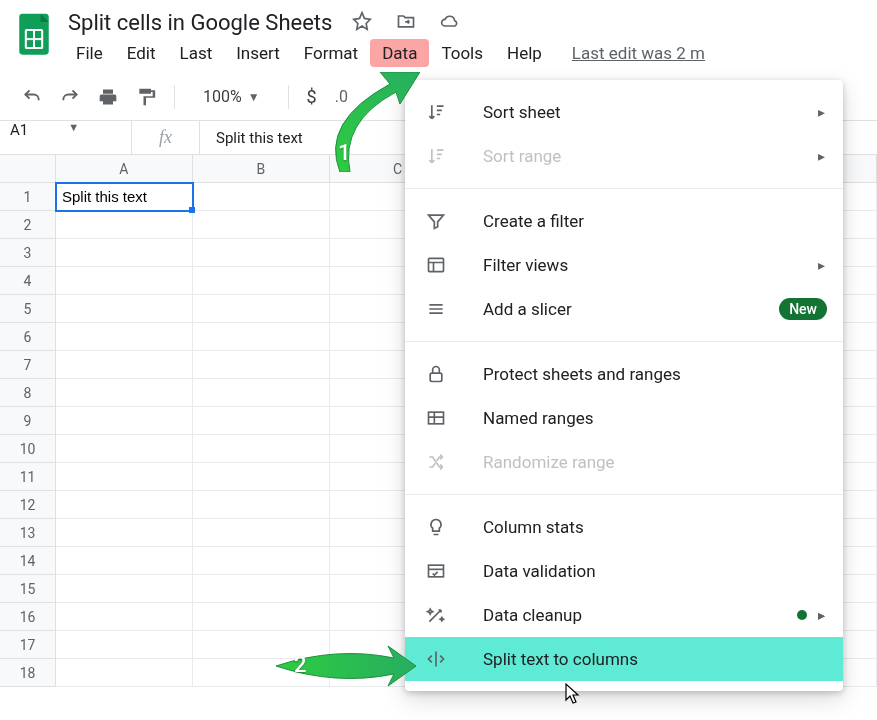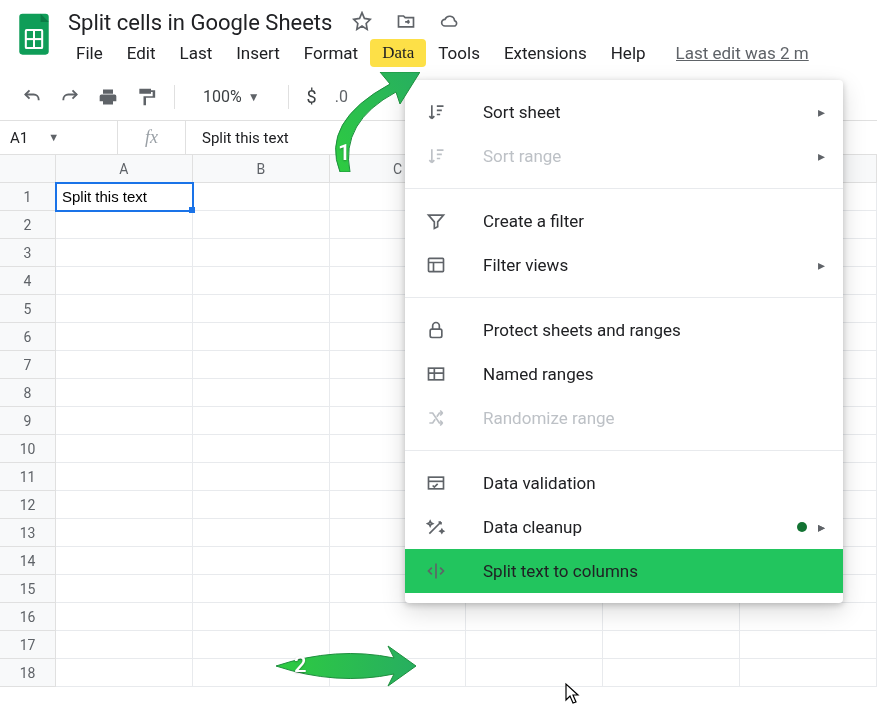--- a/index.html
+++ b/index.html
@@ -40,21 +40,21 @@
     display:flex; align-items:center; gap:0;
     font-size:17px;
     color:#202124;
     padding: 2px 0 6px 0;
   }
   .menu-item {
     padding: 4px 12px;
     border-radius:4px;
     cursor:pointer;
   }
-  .menu-item.active { background:#fde047;font-family:Liberation Serif, serif; }
+  .menu-item.active { background:#fca5a5; }
   .last-edit {
     margin-left:18px;
     color:#5f6368;
     text-decoration:underline;
     white-space:nowrap;
     overflow:hidden;
   }
 
   
   .toolbar {
@@ -74,26 +74,26 @@
   .currency { color:#3c4043; font-size:18px; font-weight:400;}
 
   
   .fxbar {
     display:flex; align-items:center;
     height:34px;
     border-bottom:1px solid #e0e0e0;
     font-size:15px;
   }
   .namebox {
-    width:118px;
-    display:flex; align-items:center;
+    width:132px;
+    display:flex; 
     padding:0 10px;
     border-right:1px solid #e0e0e0;
     height:100%;
-    gap:20px;
+    gap:40px;
   }
   .namebox-caret { color:#5f6368; font-size:11px; }
   .fx-symbol {
     width:68px; text-align:center;
     font-style:italic; font-family:serif;
     color:#9aa0a6; font-size:18px;
     border-right:1px solid #e0e0e0;
     height:100%;
     display:flex; align-items:center; justify-content:center;
   }
@@ -171,21 +171,21 @@
   }
   .dd-item {
     display:flex; align-items:center;
     height:44px;
     padding:0 20px;
     gap:36px;
     cursor:pointer;
     color:#202124;
     position:relative;
   }
-  .dd-item:hover, .dd-item.hover { background:#22c55e; }
+  .dd-item:hover, .dd-item.hover { background:#5eead4; }
   .dd-item.disabled { color:#bdc1c6; cursor:default; }
   .dd-item .ico { width:22px; display:flex; justify-content:center; color:#5f6368;}
   .dd-item.disabled .ico { color:#bdc1c6; }
   .dd-item .arrow {
     position:absolute; right:18px; color:#5f6368; font-size:14px;
   }
   .dd-item .badge {
     position:absolute; right:16px;
     background:#137333; color:#fff;
     font-size:14px; font-weight:500;
@@ -245,21 +245,20 @@
       </div>
     </div>
     <div class="menubar">
       <span class="menu-item">File</span>
       <span class="menu-item">Edit</span>
       <span class="menu-item">Last</span>
       <span class="menu-item">Insert</span>
       <span class="menu-item">Format</span>
       <span class="menu-item active">Data</span>
       <span class="menu-item">Tools</span>
-      <span class="menu-item">Extensions</span>
       <span class="menu-item">Help</span>
       <span class="last-edit">Last edit was 2 m</span>
     </div>
   </div>
 </div>
 
 <div class="toolbar">
   <span class="tool">
       <svg viewBox="0 0 24 24" fill="none" stroke="#5f6368" stroke-width="2.2">
         <path d="M9 14l-5-5 5-5"></path>
@@ -513,20 +512,29 @@
     <div class="dd-item">
       <span class="ico">
         <svg width="20" height="20" viewBox="0 0 24 24" fill="none" stroke="currentColor" stroke-width="2">
           <rect x="3" y="4" width="18" height="16" rx="1"></rect>
           <path d="M3 9h18M9 9v11"></path>
         </svg>
       </span>
       <span>Filter views</span>
       <span class="arrow">▸</span>
     </div>
+    <div class="dd-item">
+      <span class="ico">
+        <svg width="20" height="20" viewBox="0 0 24 24" fill="none" stroke="currentColor" stroke-width="2">
+          <path d="M4 7h16M4 12h16M4 17h16"></path>
+        </svg>
+      </span>
+      <span>Add a slicer</span>
+      <span class="badge">New</span>
+    </div>
     <div class="dd-sep"></div>
     <div class="dd-item">
       <span class="ico">
         <svg width="20" height="20" viewBox="0 0 24 24" fill="none" stroke="currentColor" stroke-width="2">
           <rect x="5" y="11" width="14" height="10" rx="2"></rect>
           <path d="M8 11V7a4 4 0 018 0v4"></path>
         </svg>
       </span>
       <span>Protect sheets and ranges</span>
     </div>
@@ -542,20 +550,28 @@
     <div class="dd-item disabled">
       <span class="ico">
         <svg width="20" height="20" viewBox="0 0 24 24" fill="none" stroke="currentColor" stroke-width="2">
           <path d="M4 6h4l8 12h4m0 0l-3-3m3 3l-3 3"></path>
           <path d="M4 18h4l3-4.5M13 10.5L16 6h4m0 0l-3-3m3 3l-3 3"></path>
         </svg>
       </span>
       <span>Randomize range</span>
     </div>
     <div class="dd-sep"></div>
+    <div class="dd-item">
+      <span class="ico">
+        <svg width="20" height="20" viewBox="0 0 24 24" fill="none" stroke="currentColor" stroke-width="2">
+          <path d="M9 21h6M10 17h4M12 3a6 6 0 00-4 10.5V17h8v-3.5A6 6 0 0012 3z"></path>
+        </svg>
+      </span>
+      <span>Column stats</span>
+    </div>
     <div class="dd-item">
       <span class="ico">
         <svg width="20" height="20" viewBox="0 0 24 24" fill="none" stroke="currentColor" stroke-width="2">
           <rect x="3" y="5" width="18" height="14"></rect>
           <path d="M3 10h18"></path>
           <path d="M8 15l2 2 4-4"></path>
         </svg>
       </span>
       <span>Data validation</span>
     </div>

